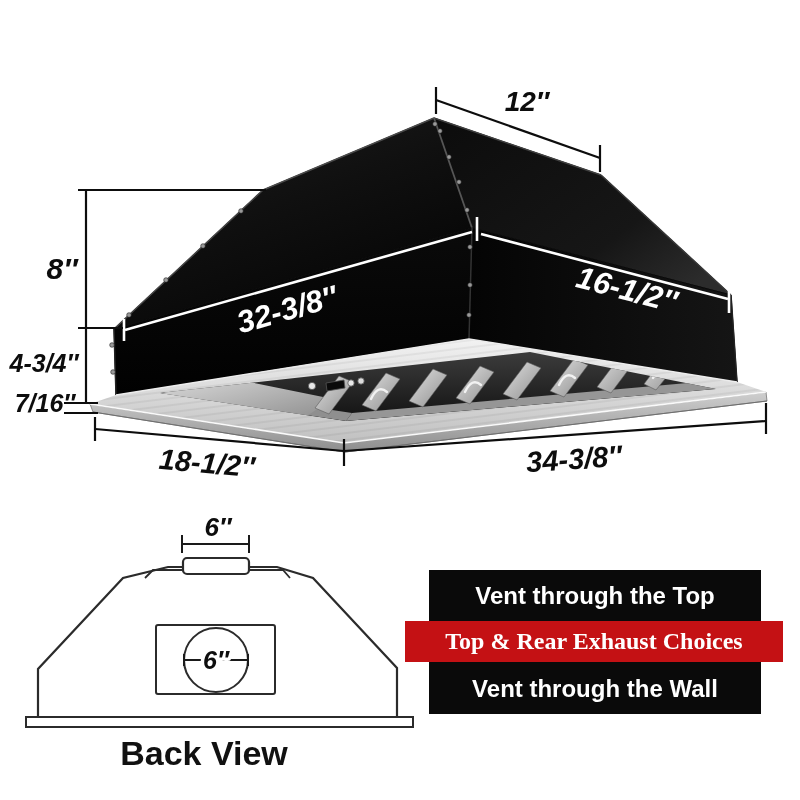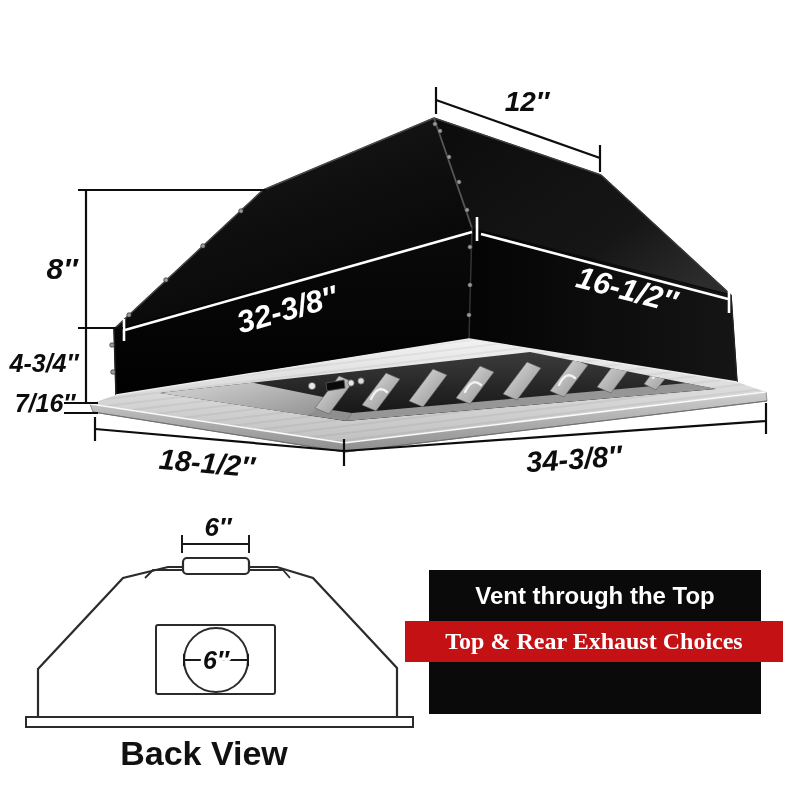--- a/index.html
+++ b/index.html
@@ -197,17 +197,18 @@
     <text class="dim" x="218" y="536" font-size="26" text-anchor="middle">6″</text>
     <text class="dim" x="216" y="669" font-size="25" text-anchor="middle" stroke="#ffffff" stroke-width="7" paint-order="stroke" stroke-linejoin="round">6″</text>
     <text class="caption" x="204" y="765" font-size="34" text-anchor="middle">Back View</text>
   </g>
 </svg>
 
 <div class="banners">
   <div class="banner-black">
     <div class="banner-row">Vent through the Top</div>
     <div class="banner-row spacer"></div>
+    <div class="banner-row">Vent through the Wall</div>
   </div>
   <div class="banner-red">Top &amp; Rear Exhaust Choices</div>
 </div>
 
 </div>
 
 </body></html>

